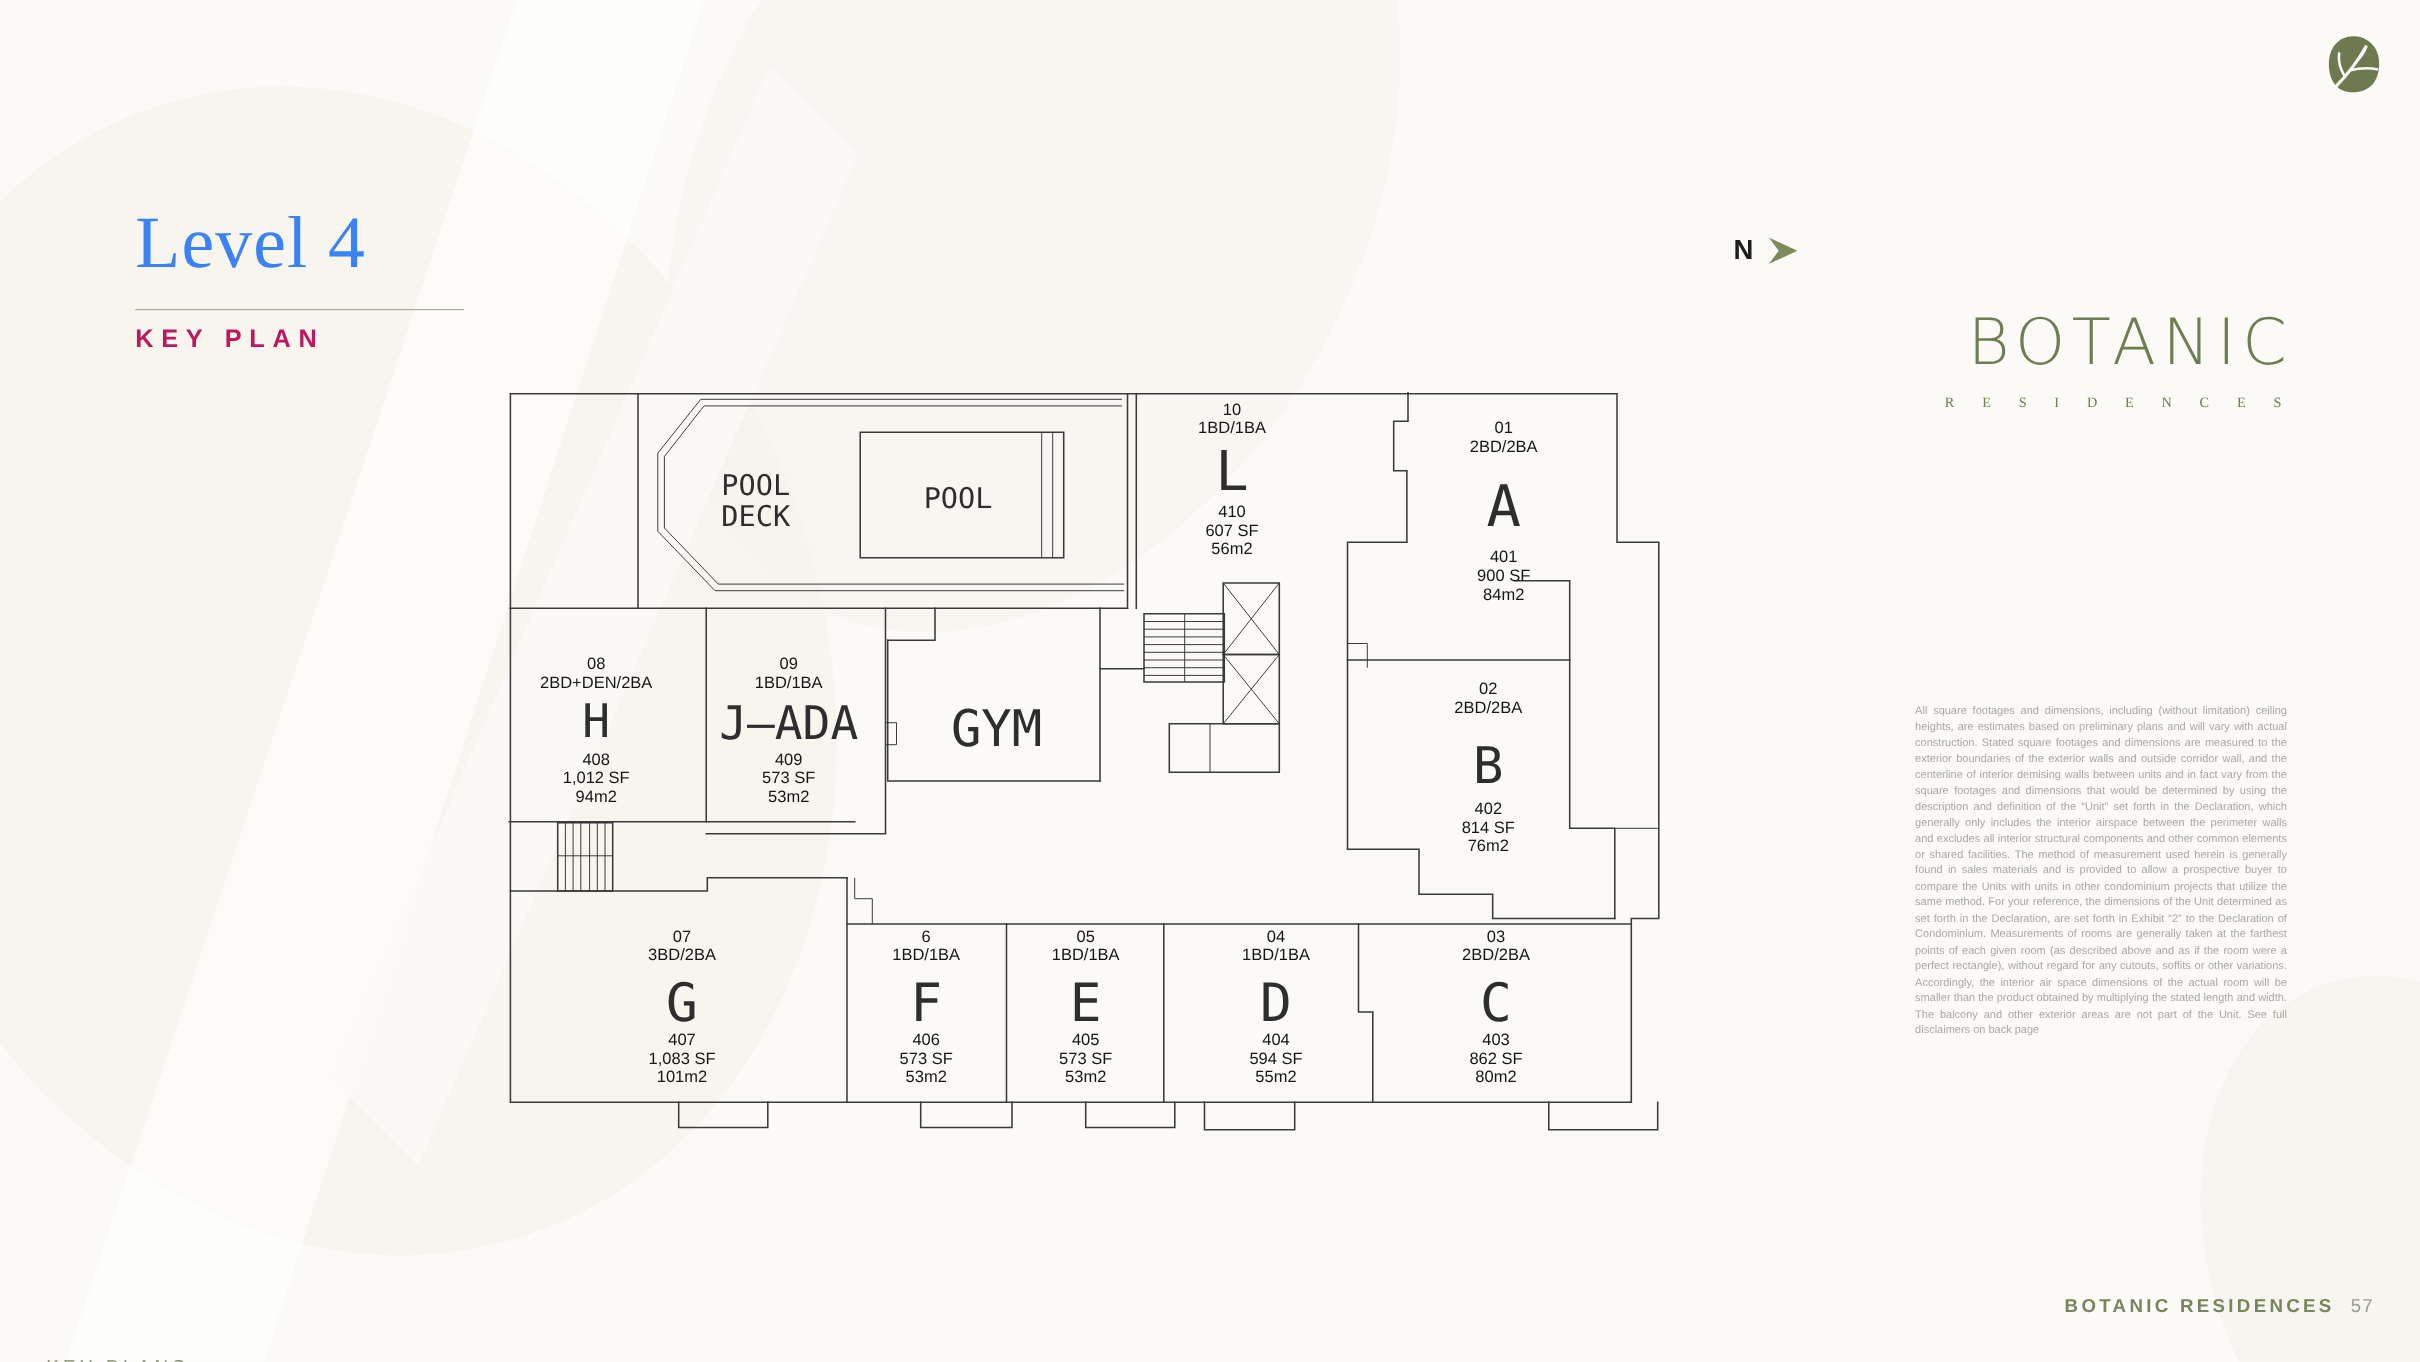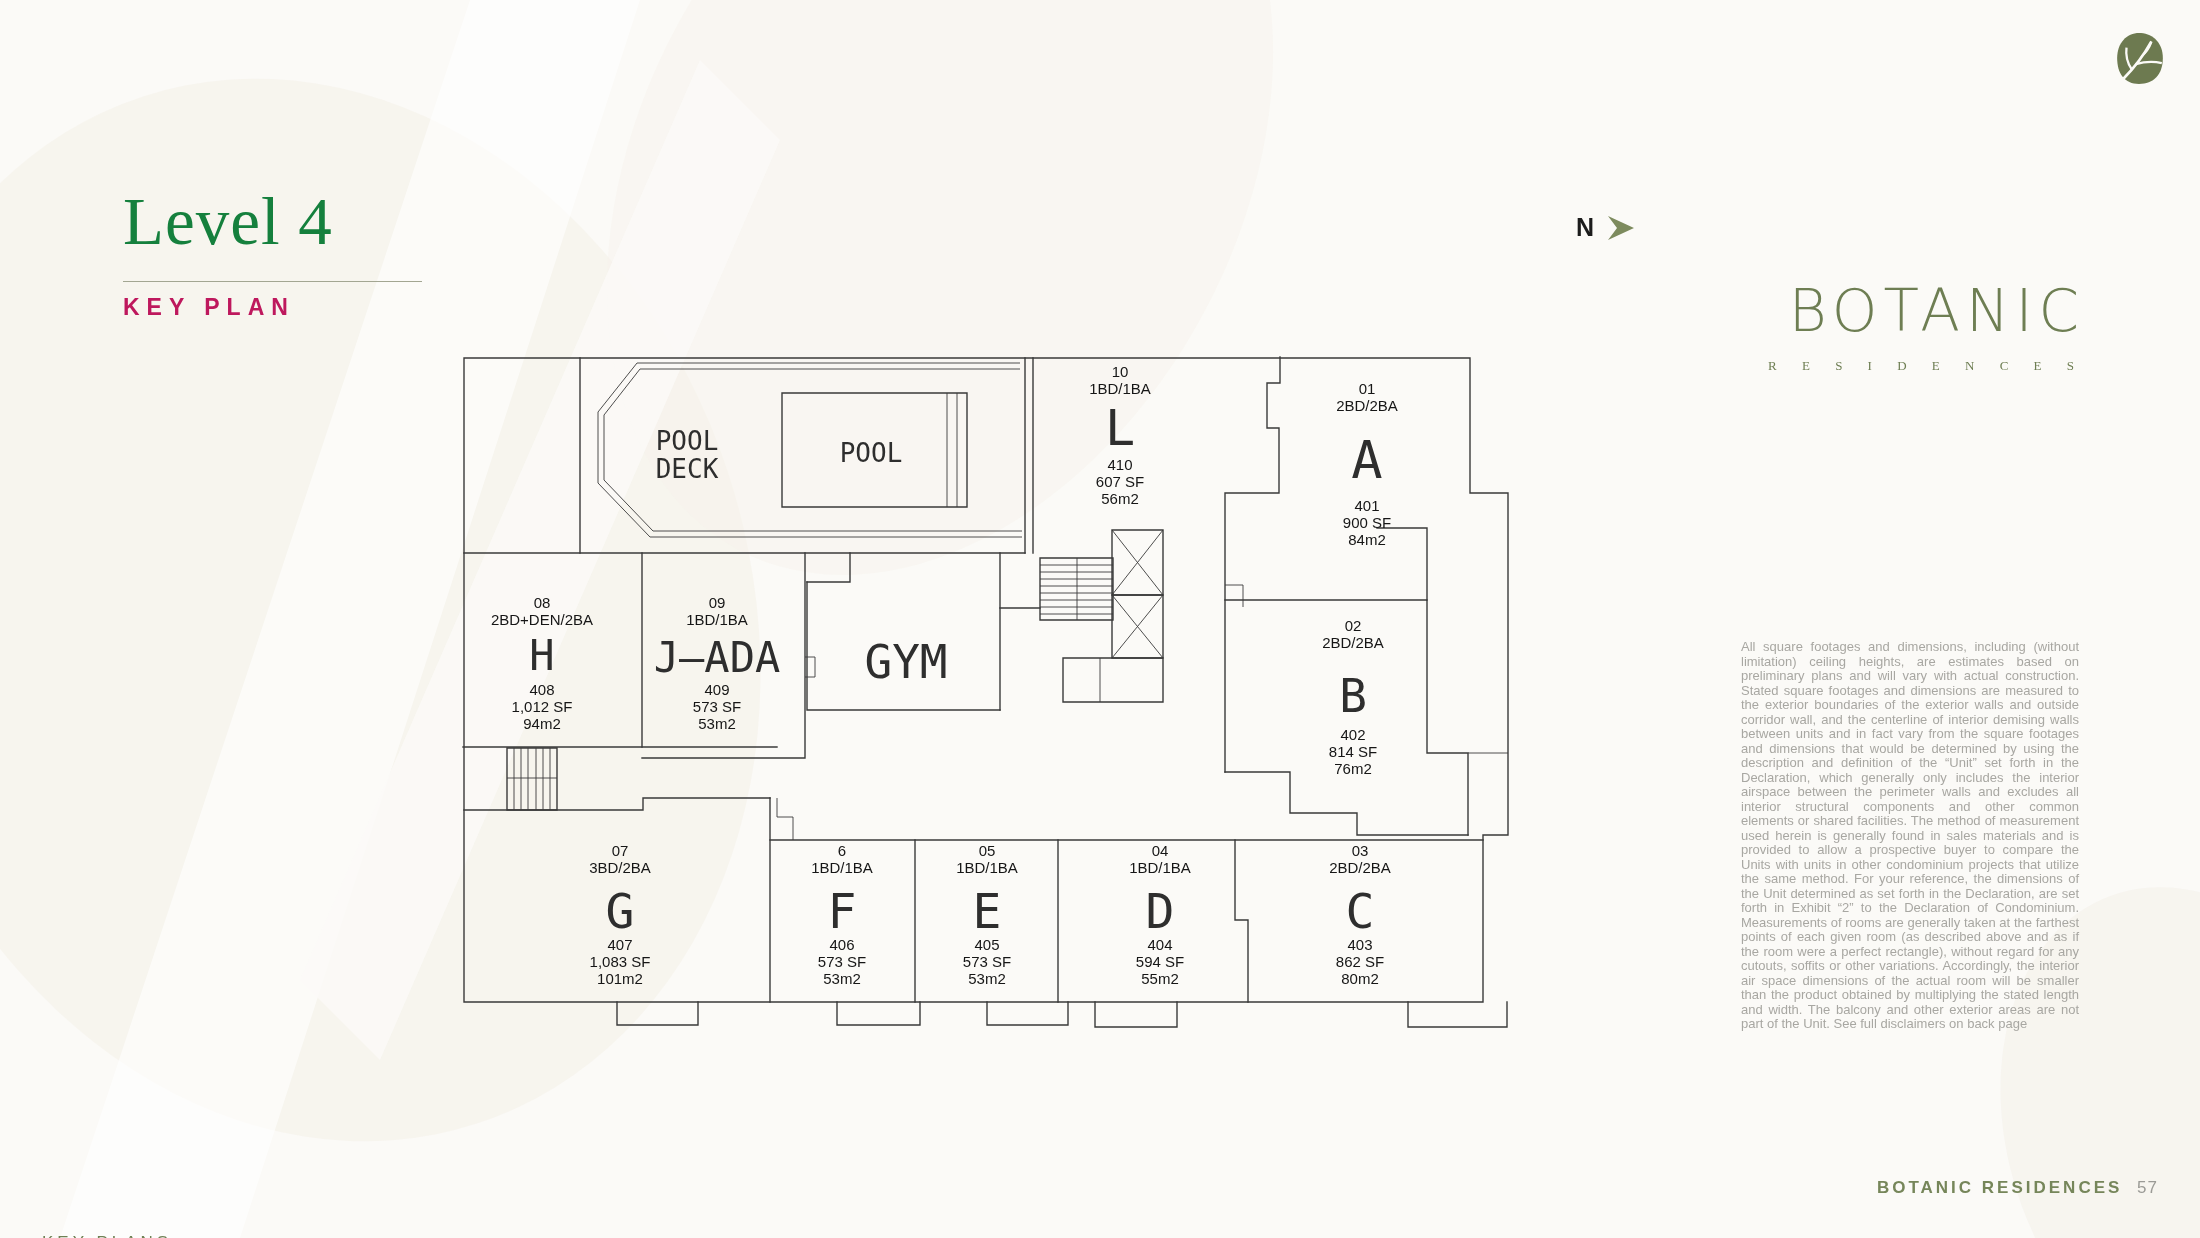--- a/index.html
+++ b/index.html
@@ -7,21 +7,21 @@
     width:2200px;height:1238px;position:relative;overflow:hidden;
     background:#fbfaf7;font-family:"Liberation Sans",sans-serif;
   }
   .abs{position:absolute;}
   
   #watermark{left:0;top:0;width:2200px;height:1238px;z-index:0;}
   
   #title-block{left:123px;top:188px;z-index:3;}
   #page-title{
     font-family:"Liberation Serif","DejaVu Serif",serif;
-    font-size:67px;color:#15803d;letter-spacing:1px;line-height:1;
+    font-size:67px;color:#3b82f6;letter-spacing:1px;line-height:1;
   }
   #title-rule{position:absolute;left:0;top:93px;width:299px;height:1px;background:#a3a692;}
   #page-subtitle{
     position:absolute;left:0;top:106px;font-size:23px;font-weight:bold;
     letter-spacing:7px;color:#be185d;white-space:nowrap;
   }
   
   #north{left:1576px;top:212px;z-index:3;display:flex;align-items:center;}
   #north-label{font-size:25px;font-weight:bold;color:#1c1c1c;font-family:"Liberation Sans",sans-serif;}
   #north-arrow{margin-left:14px;margin-top:3px;}
@@ -33,21 +33,21 @@
   }
   #logo-sub{
     margin-top:18px;font-size:13px;letter-spacing:11px;color:#6e7e53;
     font-family:Liberation Serif, serif;
   }
   
   #leaf-icon{left:2114px;top:32px;z-index:3;}
   
   #disclaimer{
     left:1741px;top:640px;width:338px;z-index:3;
-    font-size:13px;line-height:14.5px;color:#a8a7a2;text-align:justify;
+    font-size:10px;line-height:14.5px;color:#a8a7a2;text-align:justify;
     font-family:"Liberation Sans",sans-serif;
   }
   
   #footer-left{
     left:42px;top:1233px;font-size:17px;letter-spacing:4px;color:#6f8054;z-index:3;
   }
   #footer-right{
     right:42px;top:1178px;font-size:17px;z-index:3;text-align:right;white-space:nowrap;
   }
   #footer-brand{font-weight:bold;letter-spacing:3px;color:#76865a;}

